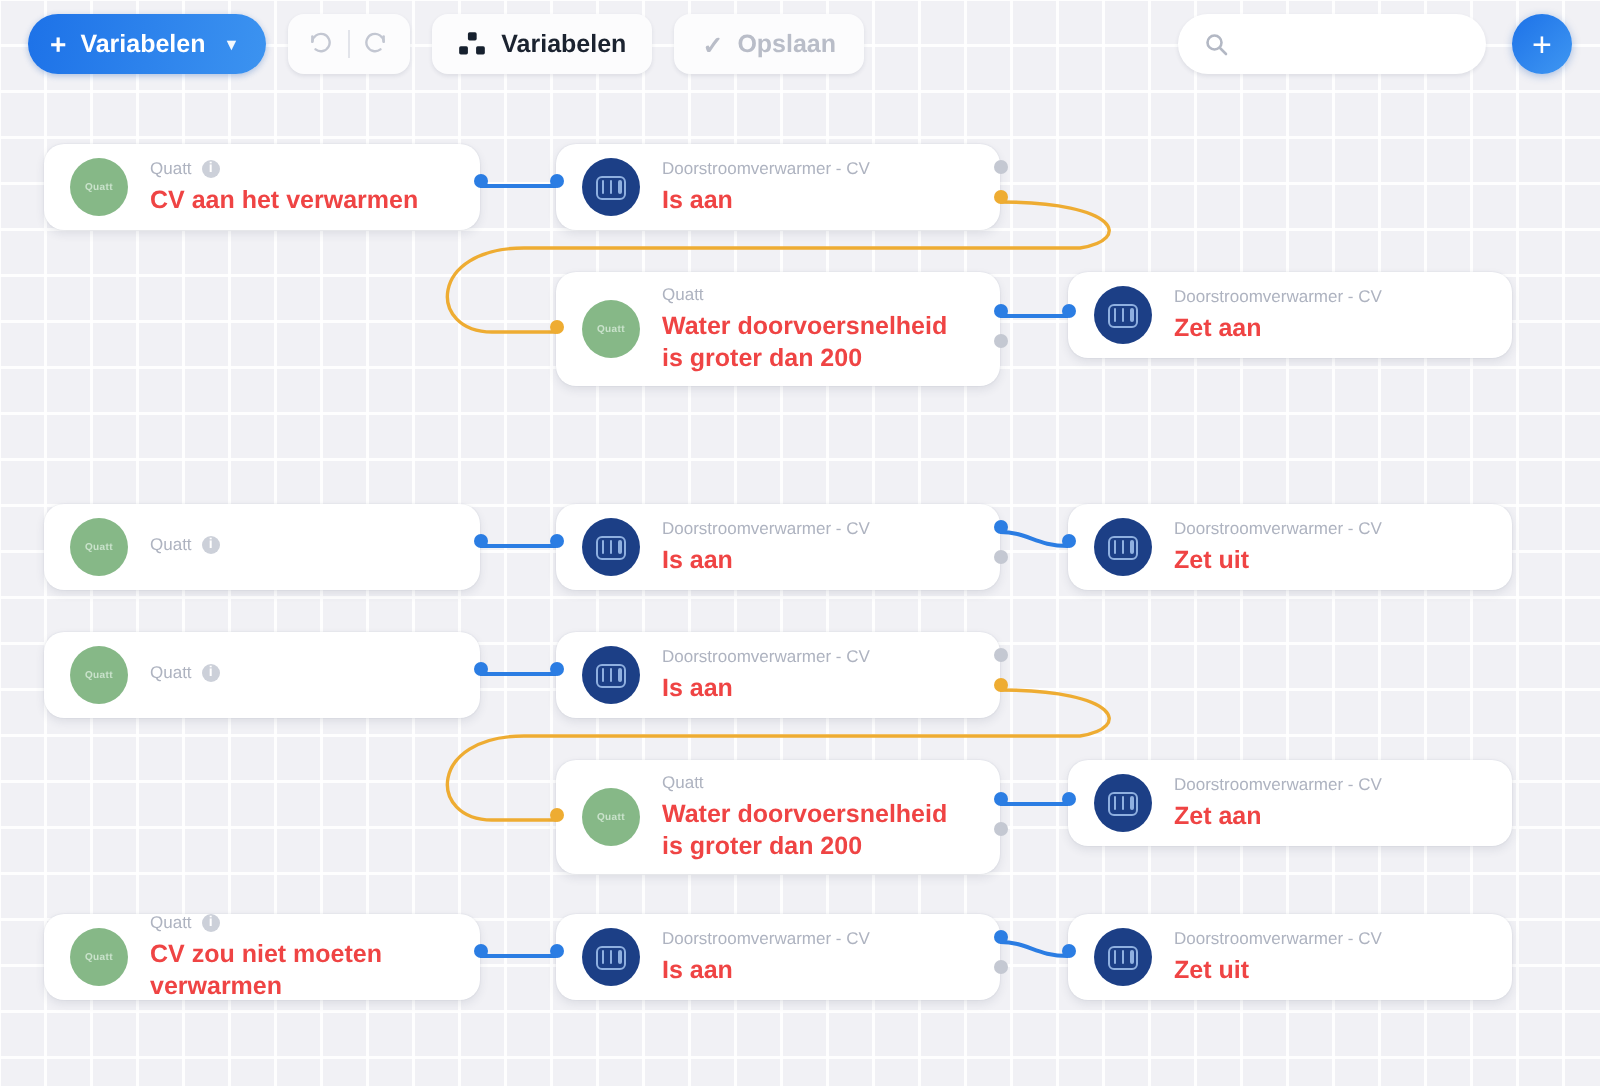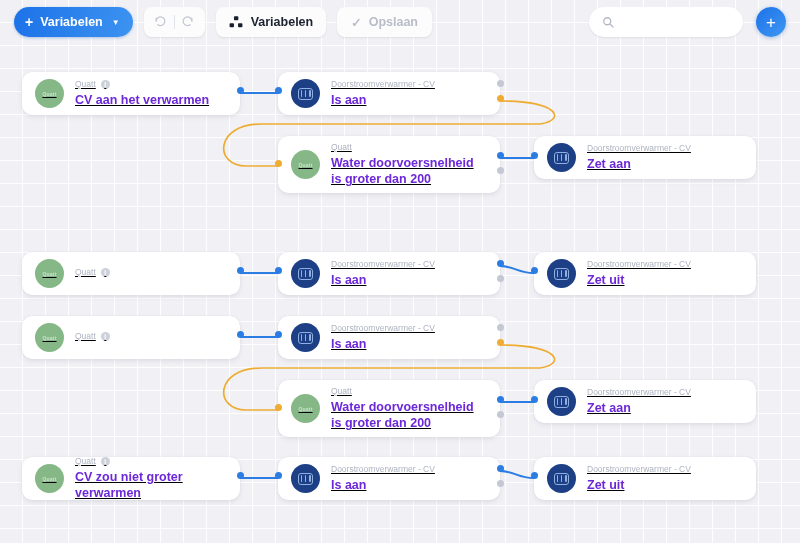--- a/index.html
+++ b/index.html
@@ -143,21 +143,20 @@
     background: #ffffff;
     border-radius: 10px;
     box-shadow: 0 2px 5px rgba(45,55,90,0.10), 0 0 1px rgba(45,55,90,0.12);
     display: flex;
     align-items: center;
     gap: 11px;
     padding: 0 16px 0 13px;
     box-sizing: border-box;
     z-index: 10;
     cursor: pointer;
-    text-decoration: underline;
   }
 
   .node-avatar {
     flex: 0 0 auto;
     width: 29px; height: 29px;
     border-radius: 50%;
     display: flex; align-items: center; justify-content: center;
     font-size: 5px;
     letter-spacing: 0.2px;
   }
@@ -207,21 +206,21 @@
     font-weight: bold;
     display: inline-flex;
     align-items: center;
     justify-content: center;
     line-height: 1;
     cursor: pointer;
   }
 
   .node-title {
     font-size: 12.5px;
-    color: #6d28d9;
+    color: #ef4444;
     font-weight: bold;
     line-height: 1.28;
   }
 
   
   .port {
     position: absolute;
     width: 7px; height: 7px;
     border-radius: 50%;
     z-index: 14;
@@ -388,21 +387,21 @@
           <div class="node-title">Zet aan</div>
         </div>
       </div>
       <div class="node" style="left: 22px; top: 457px; width: 218px; height: 43px;">
         <div class="node-avatar quatt">Quatt</div>
         <div class="node-text">
           <div class="node-sub">
             <span>Quatt</span>
             <span class="info-icon">i</span>
           </div>
-          <div class="node-title">CV zou niet groter verwarmen</div>
+          <div class="node-title">CV zou niet moeten verwarmen</div>
         </div>
       </div>
       <div class="node" style="left: 278px; top: 457px; width: 222px; height: 43px;">
         <div class="node-avatar device">
           <div class="glyph">
             <i></i>
             <i></i>
             <i></i>
           </div>
         </div>

